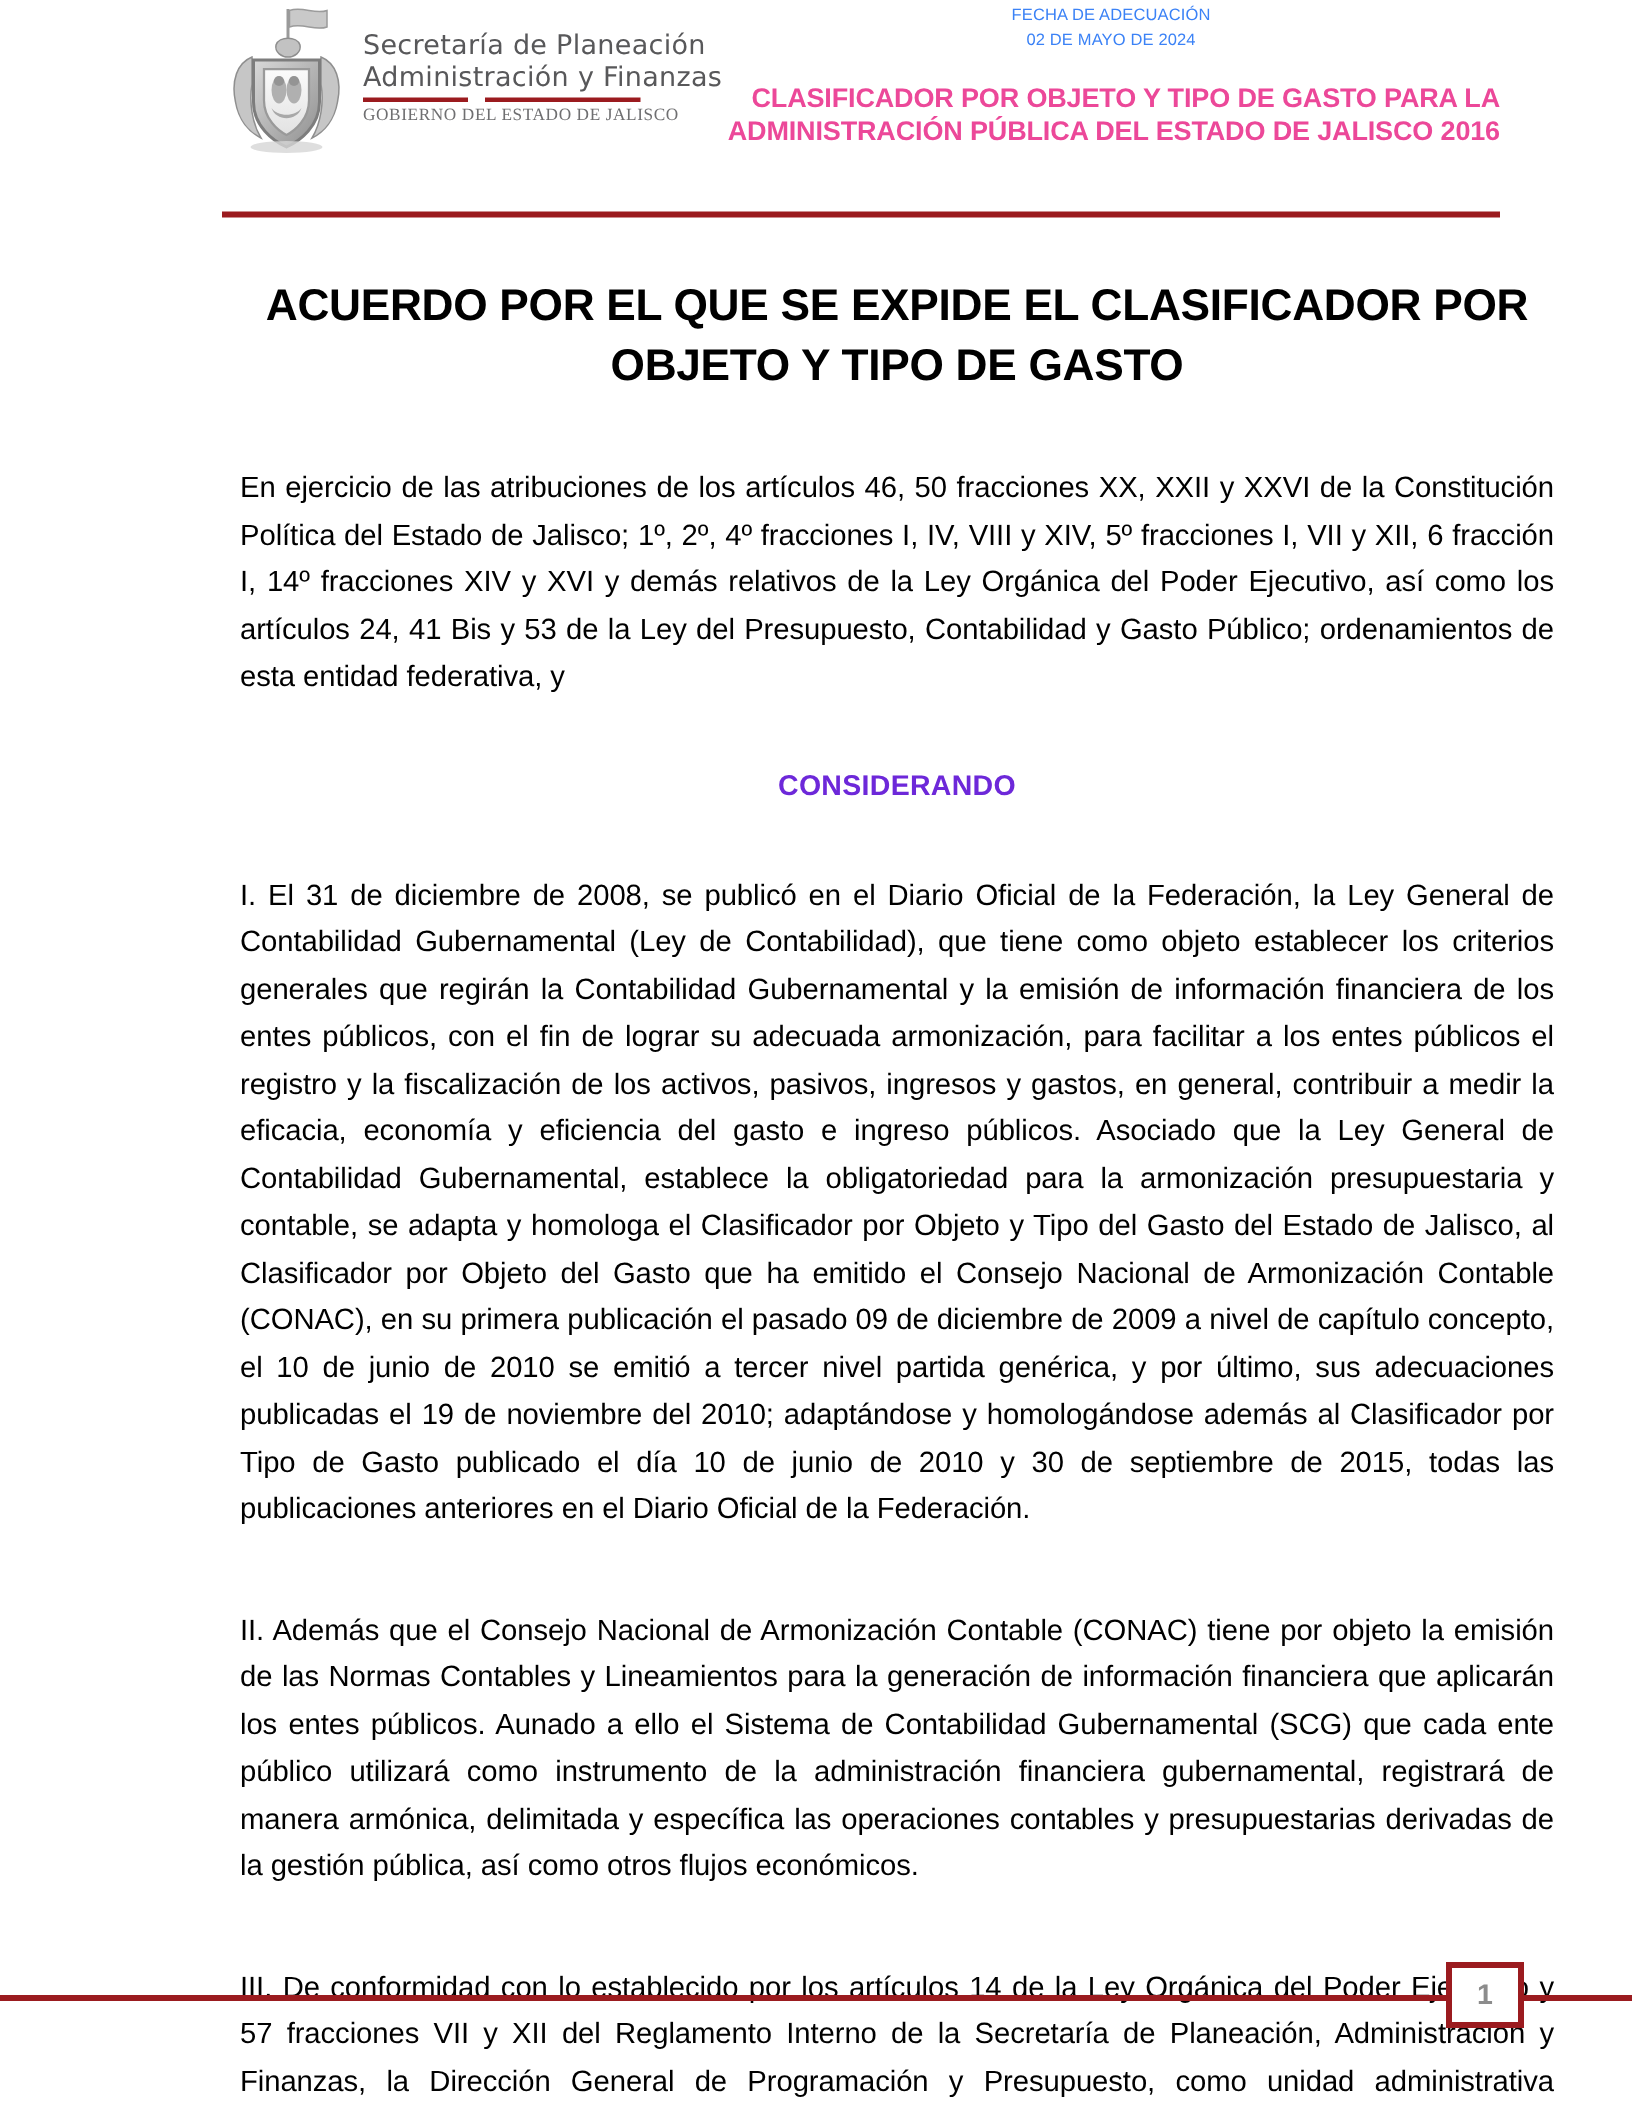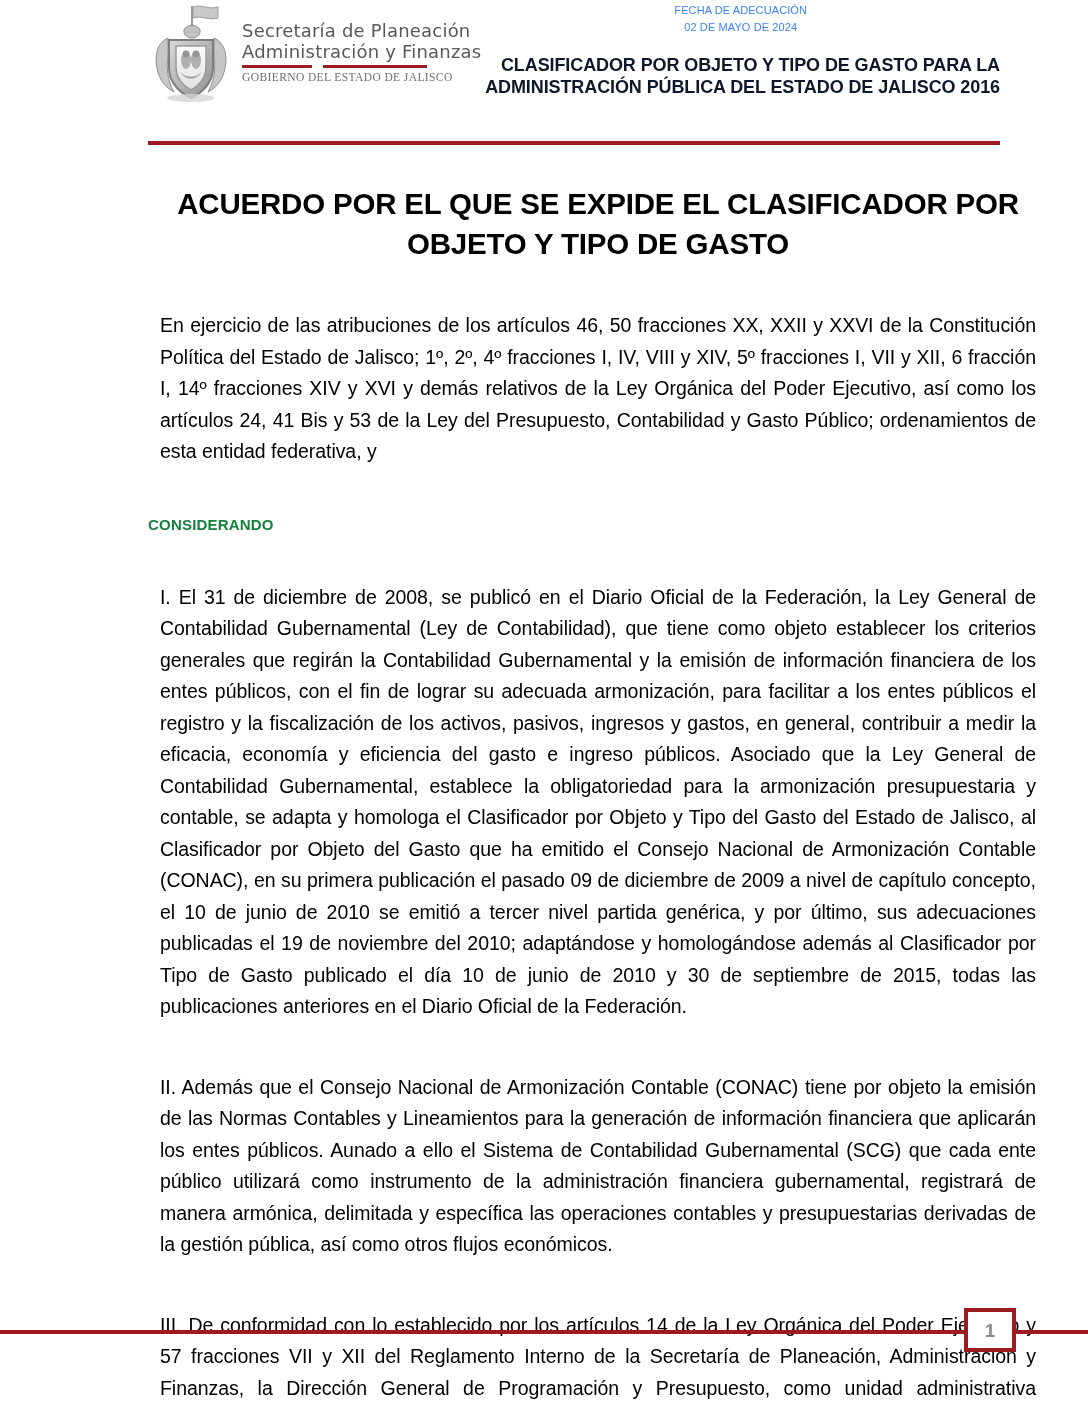--- a/index.html
+++ b/index.html
@@ -91,21 +91,21 @@
     line-height: 17px;
     color: #3b82f6;
     letter-spacing: 0.1px;
   }
   .doc-title {
     margin-top: 18px;
     text-align: right;
     font-size: 18px;
     font-weight: bold;
     line-height: 22px;
-    color: #0f172a;
+    color: #ec4899;
     letter-spacing: -0.1px;
     white-space: nowrap;
   }
   .header-rule {
     position: absolute;
     left: 148px;
     right: 88px;
     top: 141px;
     height: 4px;
     background: #9b1b1f;
@@ -132,26 +132,27 @@
     text-align: justify;
     text-justify: inter-word;
     margin: 12px;
     color: #000;
     letter-spacing: -0.05px;
   }
   .spacer-lg { height: 34px; }
   .spacer-md { height: 31px; }
   .spacer-sm { height: 25px; }
   h2.section-head {
-    font-size: 15px;
+    font-size: 19px;
     font-weight: bold;
     line-height: 28px;
+    text-align: center;
     margin: 0;
     letter-spacing: 0.2px;
-    color: #15803d;
+    color: #6d28d9;
   }
 
   
   .footer {
     position: absolute;
     left: 0;
     right: 0;
     bottom: 46px;
     height: 58px;
   }

